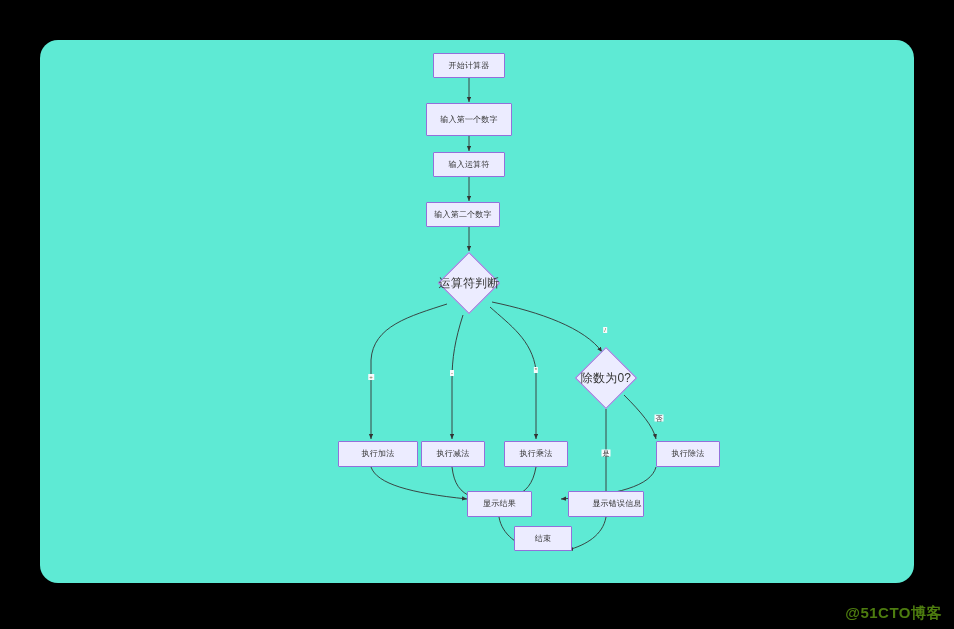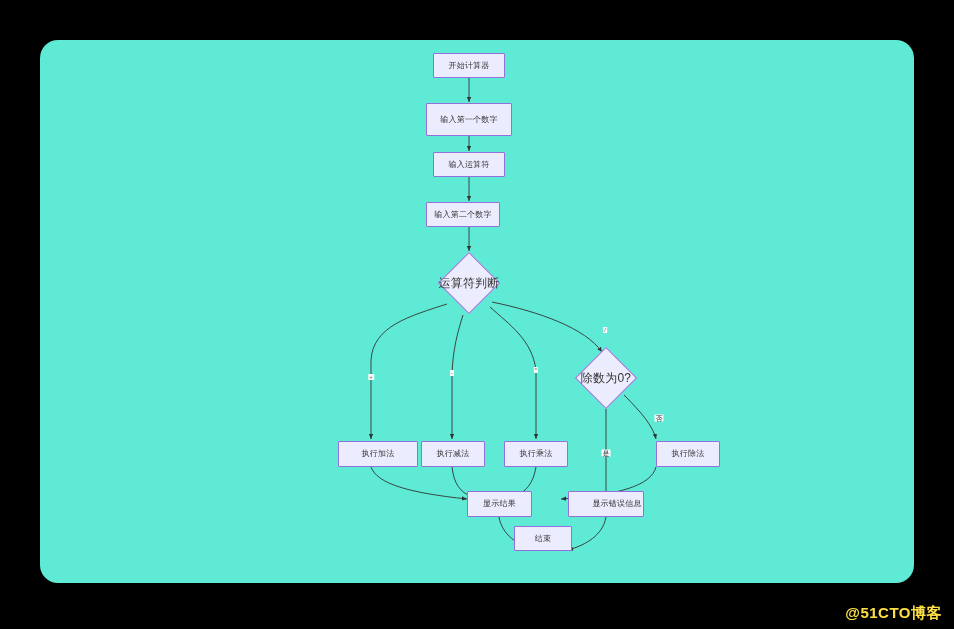--- a/index.html
+++ b/index.html
@@ -88,21 +88,21 @@
     transform: translate(-50%, -50%);
   }
   .edge-label.op {
     color: #7a6a3a;
     font-size: 6px;
   }
   #watermark {
     position: absolute;
     right: 12px;
     bottom: 6px;
-    color: #fde047;
+    color: #4d7c0f;
     font-size: 15px;
     font-weight: bold;
     letter-spacing: 0.5px;
     text-shadow: 0 1px 1px rgba(0,0,0,0.8);
   }
   svg.edges {
     position: absolute;
     left: 0;
     top: 0;
     width: 874px;

